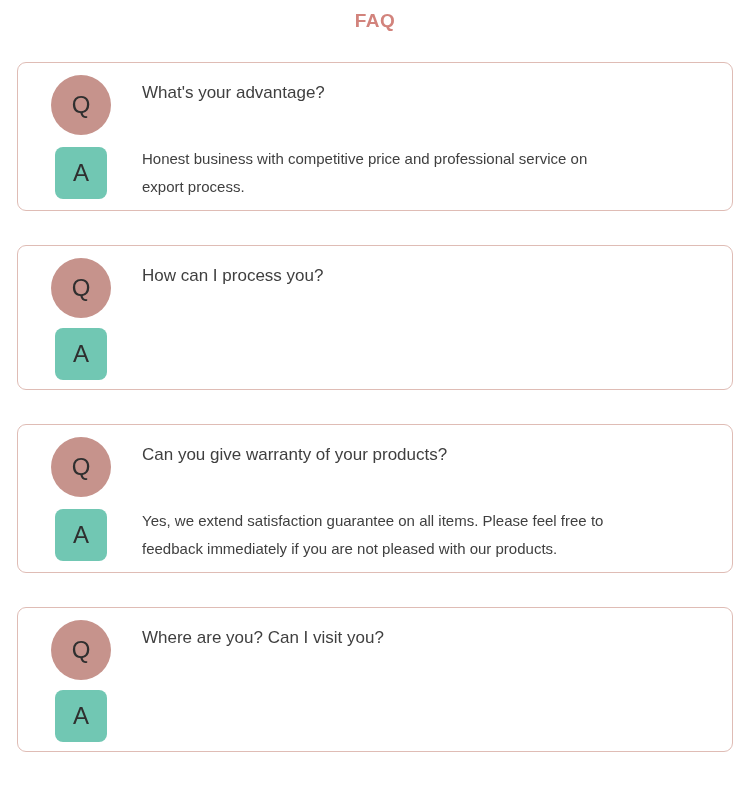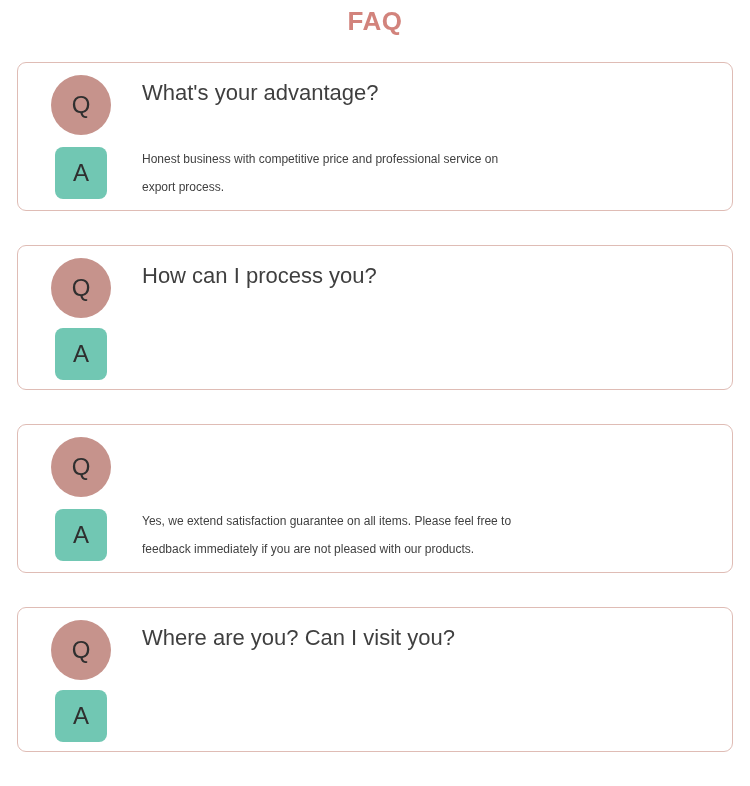--- a/index.html
+++ b/index.html
@@ -7,21 +7,21 @@
   body {
     width: 750px;
     height: 786px;
     font-family: "Liberation Sans", sans-serif;
     color: #3f3f3f;
     overflow: hidden;
     padding-top: 6px;
   }
   .page-title {
     text-align: center;
-    font-size: 26px;
+    font-size: 19px;
     line-height: 30px;
     font-weight: bold;
     letter-spacing: 0.5px;
     color: var(--title-color, #d2837c);
   }
   .faq-list {
     margin-top: 26px;
   }
   .faq-card {
     width: 716px;
@@ -43,21 +43,21 @@
     background: var(--q-badge-bg, #c6938c);
     display: flex;
     align-items: center;
     justify-content: center;
     font-size: 24px;
     color: #2f2f2f;
   }
   .q-text {
     margin-left: 31px;
     margin-top: 6px;
-    font-size: 22px;
+    font-size: 17px;
     line-height: 24px;
     color: #3f3f3f;
   }
   .a-row {
     display: flex;
     align-items: center;
     margin-top: 10px;
   }
   .a-badge-wrap {
     flex: 0 0 60px;
@@ -71,21 +71,21 @@
     border-radius: 8px;
     background: var(--a-badge-bg, #71c7b3);
     display: flex;
     align-items: center;
     justify-content: center;
     font-size: 24px;
     color: #2f2f2f;
   }
   .a-text {
     margin-left: 31px;
-    font-size: 12px;
+    font-size: 15px;
     line-height: 28px;
     color: #3f3f3f;
     white-space: pre-line;
     max-width: 572px;
   }
 </style>
 </head>
 <body>
 
 <h1 class="page-title">FAQ</h1>
@@ -113,20 +113,21 @@
     <div class="a-row">
       <div class="a-badge-wrap">
         <div class="a-badge">A</div>
       </div>
     </div>
   </div>
 
   <div class="faq-card">
     <div class="q-row">
       <div class="q-badge">Q</div>
+      <div class="q-text">Can you give warranty of your products?</div>
     </div>
     <div class="a-row">
       <div class="a-badge-wrap">
         <div class="a-badge">A</div>
       </div>
       <div class="a-text">Yes, we extend satisfaction guarantee on all items. Please feel free to
 feedback immediately if you are not pleased with our products.</div>
     </div>
   </div>
 

